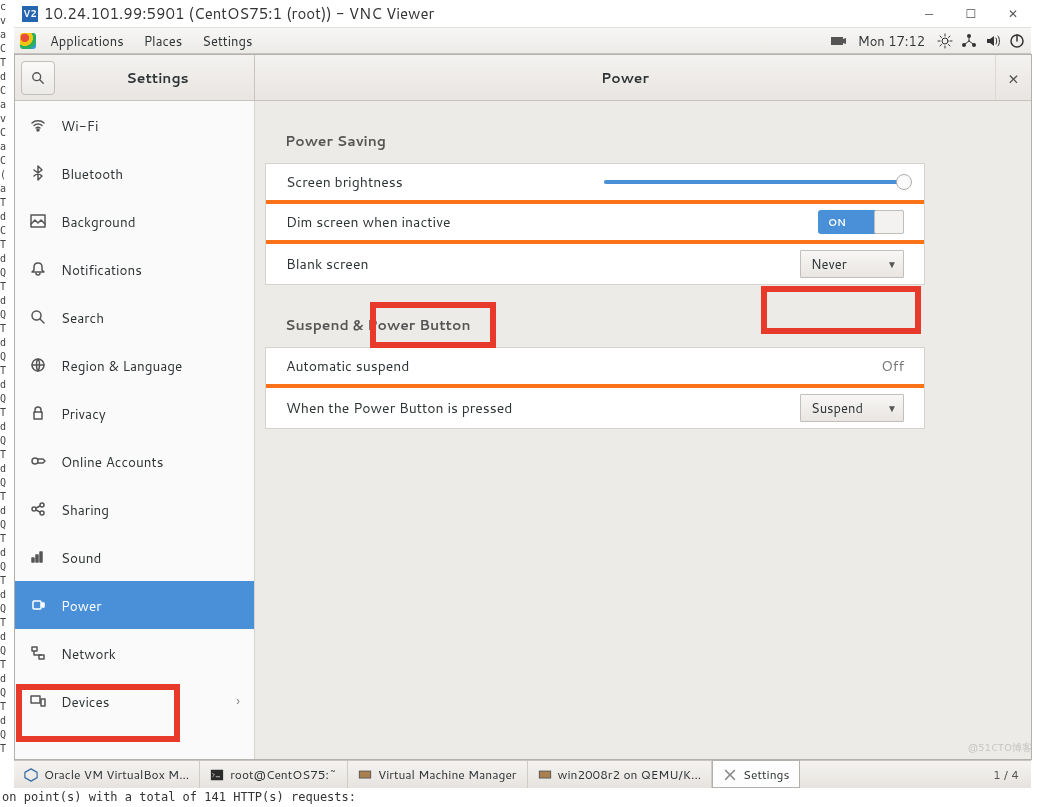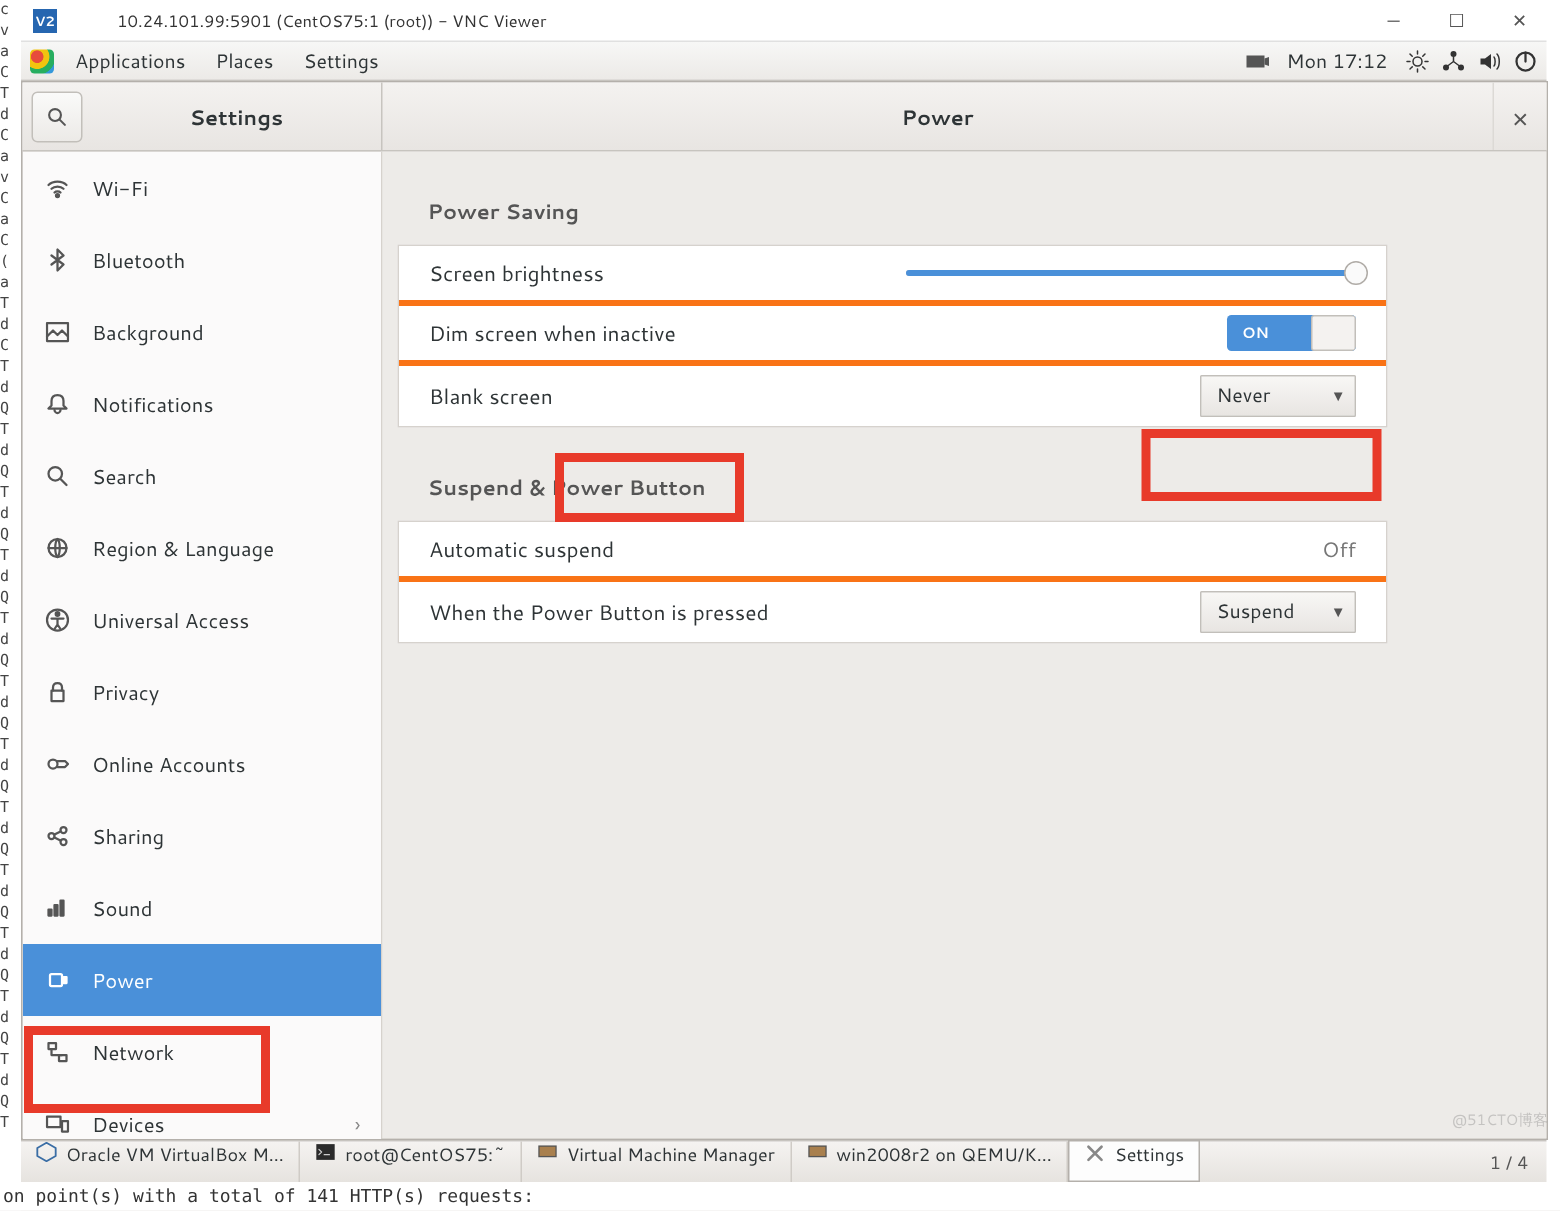--- a/index.html
+++ b/index.html
@@ -4,21 +4,21 @@
 <style>
 * { box-sizing: border-box; margin: 0; padding: 0; }
 body { font-family: "Cantarell", "Segoe UI", sans-serif; font-size: 13px; color: #2e3436; background: #fff; width: 1040px; height: 807px; overflow: hidden; position: relative; }
 
 
 .bg-strip { position: absolute; left: 0; top: 0; width: 14px; height: 807px; background: #fff; font-family: monospace; font-size: 10px; color: #444; overflow: hidden; line-height: 14px; }
 
 
 .vnc-titlebar { position: absolute; left: 14px; top: 0; width: 1017px; height: 28px; background: #fff; border-bottom: 1px solid #e0e0e0; display: flex; align-items: center; padding: 0 8px; }
 .vnc-icon { width: 16px; height: 16px; background: #2666b0; color: #fff; font-size: 9px; font-weight: bold; display: flex; align-items: center; justify-content: center; margin-right: 6px; }
-.vnc-title { font-size: 11px; color: #333; flex: 1; margin-left: 34px; }
+.vnc-title { font-size: 15px; color: #333; flex: 1; }
 .win-controls { display: flex; gap: 22px; color: #555; font-size: 12px; }
 .win-btn { width: 20px; text-align: center; cursor: pointer; }
 
 
 .gnome-topbar { position: absolute; left: 14px; top: 28px; width: 1017px; height: 26px; background: linear-gradient(#f7f7f6,#eceae7); border-bottom: 1px solid #c7c4bf; display: flex; align-items: center; padding: 0 6px; font-size: 13px; }
 .gnome-logo { width: 16px; height: 16px; margin-right: 4px; background: radial-gradient(circle at 30% 30%, #e74c3c 25%, #f1c40f 28% 50%, #27ae60 53% 75%, #3498db 78%); border-radius: 3px; }
 .top-menu { padding: 0 10px; cursor: pointer; }
 .top-spacer { flex: 1; }
 .top-tray { display: flex; align-items: center; gap: 8px; }
 .tray-icon { width: 16px; height: 16px; display: flex; align-items: center; justify-content: center; color: #333; cursor: pointer; }
@@ -72,21 +72,21 @@
 .val-off { color: #777; font-size: 14px; }
 
 
 .highlight { position: absolute; border: 6px solid #e83a2a; pointer-events: none; }
 .hl1 { left: 16px; top: 684px; width: 164px; height: 58px; }
 .hl2 { left: 370px; top: 302px; width: 126px; height: 46px; }
 .hl3 { left: 761px; top: 286px; width: 160px; height: 48px; }
 
 
 .taskbar { position: absolute; left: 14px; top: 760px; width: 1017px; height: 28px; background: linear-gradient(#f5f3f1,#e6e3df); border-top: 1px solid #c7c4bf; display: flex; align-items: stretch; font-size: 12px; }
-.task { display: flex; gap: 6px; padding: 0 10px; border-right: 1px solid #cfcbc6; cursor: pointer; }
+.task { display: flex; align-items: center; gap: 6px; padding: 0 10px; border-right: 1px solid #cfcbc6; cursor: pointer; }
 .task.active { background: #fdfdfd; border: 1px solid #b4b0ab; margin-top: -1px; }
 .task-icon { width: 14px; height: 14px; }
 .ws-ind { margin-left: auto; padding: 0 12px; display: flex; align-items: center; color: #555; }
 
 .watermark { position: absolute; right: 8px; top: 740px; color: rgba(120,120,120,0.35); font-size: 10px; pointer-events: none; }
 
 .bottom-text { position: absolute; left: 0; top: 790px; width: 983px; font-family: monospace; font-size: 12px; color: #333; padding-left: 2px; background:#fff; }
 
 
 svg { stroke-linecap: round; stroke-linejoin: round; }
@@ -222,30 +222,20 @@
         <span>Search</span>
       </div>
       <div class="side-item">
         <span class="side-icon">
             <svg viewBox="0 0 16 16">
               <circle cx="8" cy="8" r="6" fill="none" stroke="#555"></circle>
               <path d="M2 8h12M8 2c2 2 2 10 0 12M8 2c-2 2-2 10 0 12" fill="none" stroke="#555"></path>
             </svg>
           </span>
         <span>Region &amp; Language</span>
-      </div>
-      <div class="side-item">
-        <span class="side-icon">
-            <svg viewBox="0 0 16 16">
-              <circle cx="8" cy="8" r="7" fill="none" stroke="#555"></circle>
-              <circle cx="8" cy="4" r="1.2" fill="#555"></circle>
-              <path d="M4 7h8M8 7v4l-2 3M8 11l2 3" stroke="#555" fill="none"></path>
-            </svg>
-          </span>
-        <span>Universal Access</span>
       </div>
       <div class="side-item">
         <span class="side-icon">
             <svg viewBox="0 0 16 16">
               <rect x="4" y="7" width="8" height="7" fill="none" stroke="#555"></rect>
               <path d="M5 7V5c0-2 1-3 3-3s3 1 3 3v2" fill="none" stroke="#555"></path>
             </svg>
           </span>
         <span>Privacy</span>
       </div>

